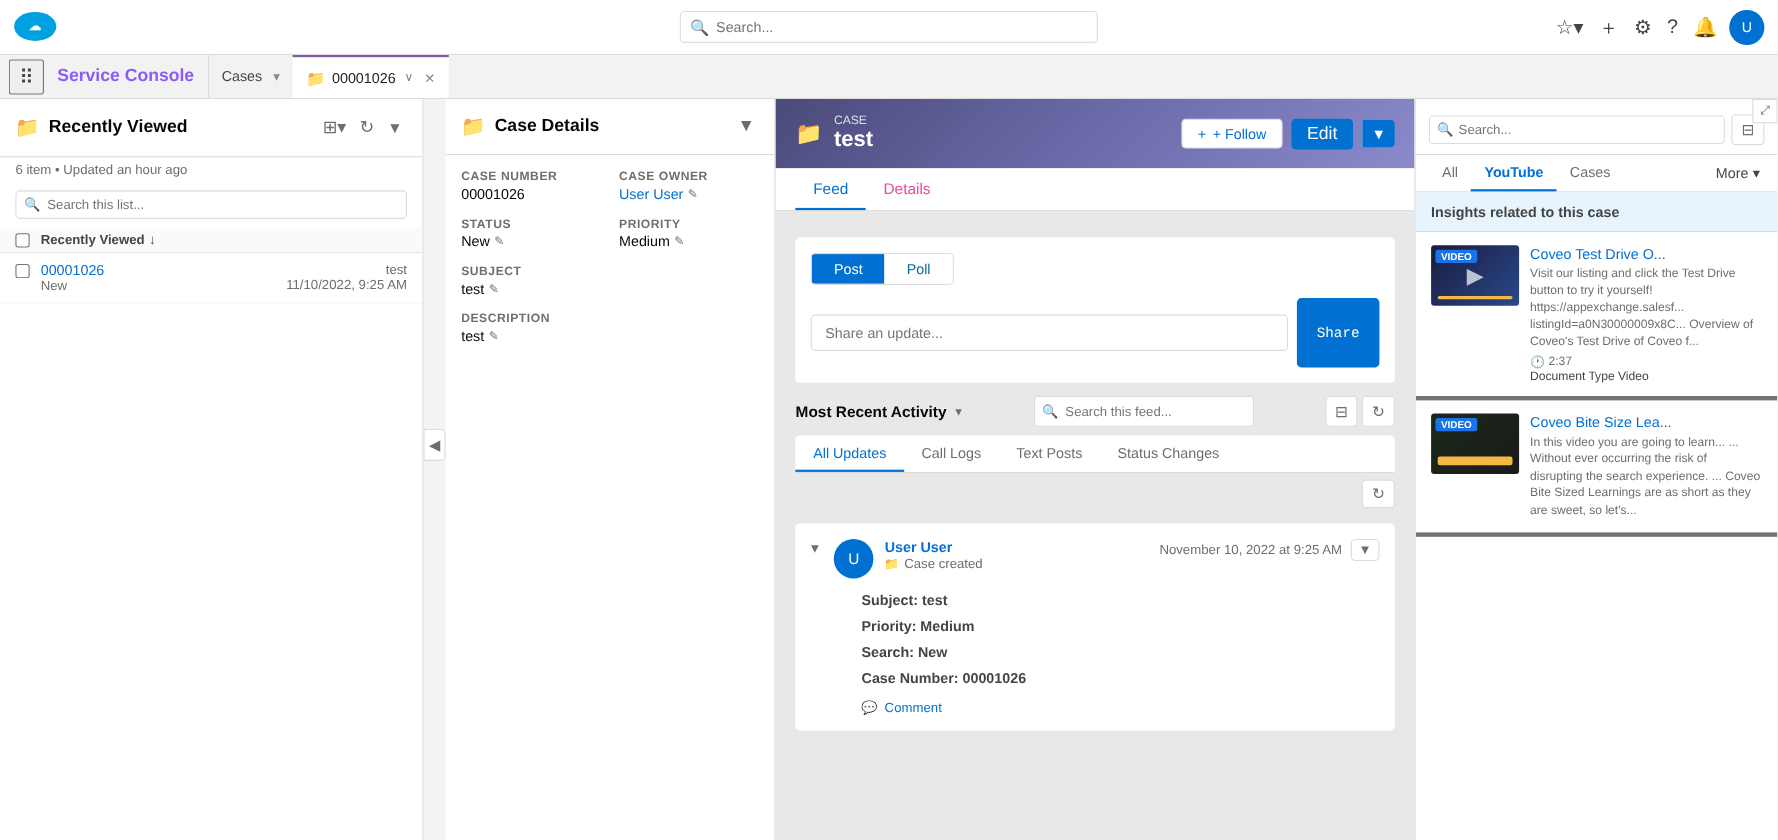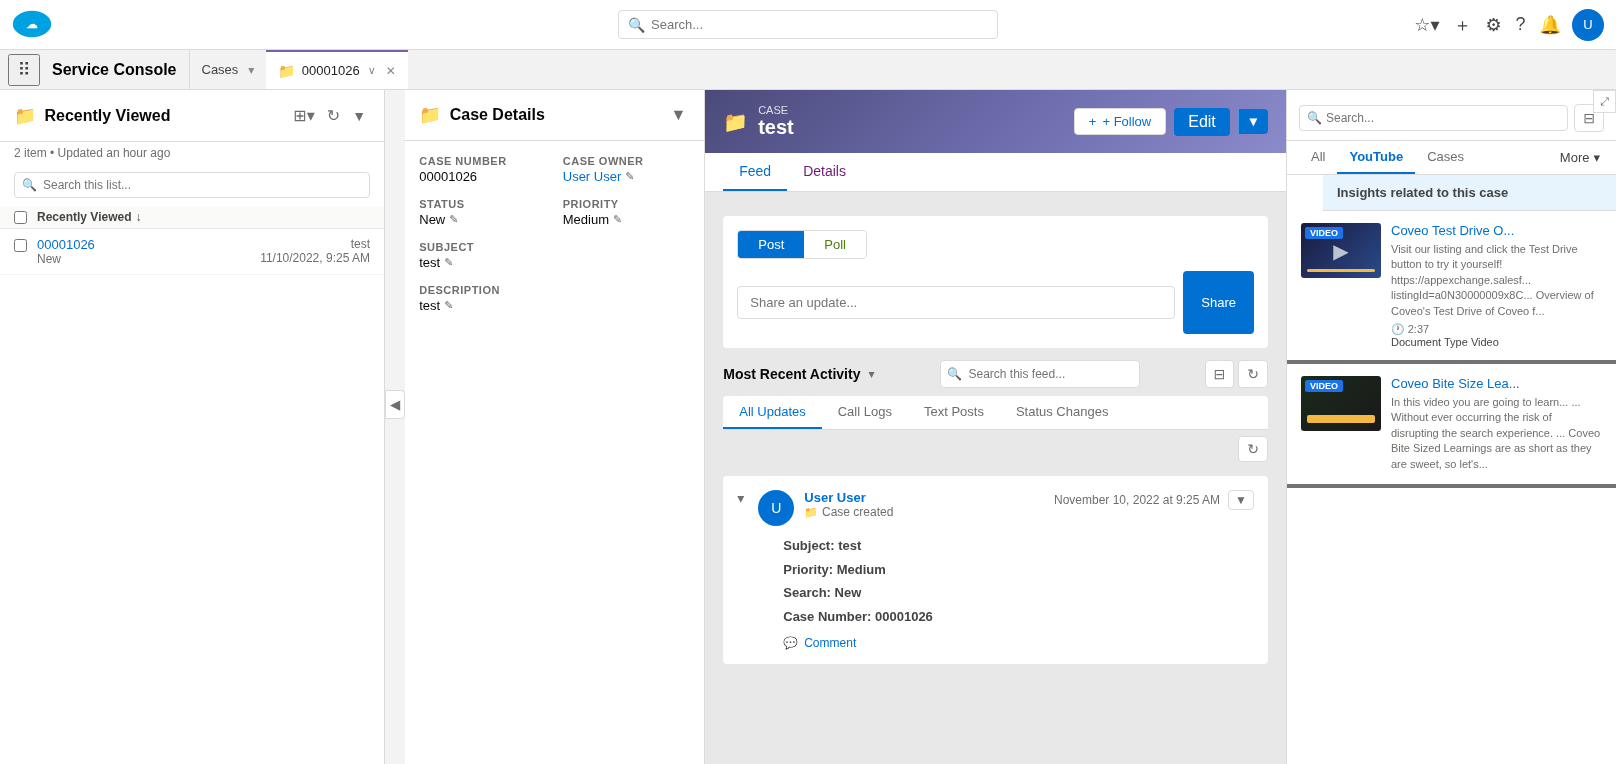--- a/index.html
+++ b/index.html
@@ -42,21 +42,21 @@
     
     .tab-bar {
       background: #f3f2f2;
       height: 40px;
       display: flex;
       align-items: center;
       border-bottom: 1px solid #dddbda;
       padding-left: 8px;
     }
     .tab-bar .app-launcher { width: 32px; height: 32px; display: flex; align-items: center; justify-content: center; cursor: pointer; color: #444; font-size: 18px; }
-    .tab-bar .app-name { font-size: 16px; font-weight: 700; color: #000000; padding: 0 12px; border-right: 1px solid #dddbda; display: flex; align-items: center; height: 100%; }
+    .tab-bar .app-name { font-size: 16px; font-weight: 700; color: #8b5cf6; padding: 0 12px; border-right: 1px solid #dddbda; display: flex; align-items: center; height: 100%; }
     .tab-bar .tab-item {
       display: flex; align-items: center; padding: 0 12px; height: 100%; cursor: pointer; font-size: 13px; color: #444; background: transparent; border: none; gap: 6px;
     }
     .tab-item.active {
       background: #fff;
       border-top: 2px solid #7b5ea7;
       color: #222;
       font-weight: 500;
     }
     .tab-item .tab-close { color: #888; font-size: 12px; margin-left: 4px; }
@@ -161,32 +161,32 @@
       background: #0070d2;
       border: none;
       border-radius: 0 4px 4px 0;
       padding: 5px 8px;
       cursor: pointer;
       color: #fff;
       border-left: 1px solid rgba(255,255,255,0.3);
     }
 
     .feed-tabs { background: #fff; border-bottom: 1px solid #dddbda; display: flex; padding: 0 18px; }
-    .feed-tab { padding: 10px 16px; font-size: 14px; color: #701a75; cursor: pointer; border-bottom: 2px solid transparent; }
+    .feed-tab { padding: 10px 16px; font-size: 14px; color: #ec4899; cursor: pointer; border-bottom: 2px solid transparent; }
     .feed-tab.active { color: #0070d2; border-bottom: 2px solid #0070d2; font-weight: 500; }
 
     .feed-content { flex: 1; overflow-y: auto; padding: 14px 18px; background: #e8e8e8; margin-top: 10px; }
 
     .post-area { background: #fff; border-radius: 4px; padding: 14px; margin-bottom: 12px; }
     .post-tabs { display: flex; gap: 0; margin-bottom: 12px; border: 1px solid #dddbda; border-radius: 4px; overflow: hidden; width: fit-content; }
-    .post-tab { padding: 6px 20px; font-size: 13px; cursor: pointer; background: #fff; border: none; color: #4d7c0f; }
+    .post-tab { padding: 6px 20px; font-size: 13px; cursor: pointer; background: #fff; border: none; color: #0369a1; }
     .post-tab.active { background: #0070d2; color: #fff; }
     .post-input-row { display: flex; gap: 8px; align-items: center; border-radius: 15px; }
     .post-input { flex: 1; padding: 8px 12px; border: 1px solid #dddbda; border-radius: 4px; font-size: 13px; color: #706e6b; }
-    .share-btn { background: #0070d2; color: #fff; border: none; border-radius: 4px; padding: 24px 18px; font-size: 13px; cursor: pointer; font-weight: 500; }
+    .share-btn { background: #0070d2; color: #fff; border: none; border-radius: 4px; padding: 24px 18px; font-size: 13px; cursor: pointer; font-weight: 500; font-family: Liberation Mono, monospace; }
 
     .activity-bar { display: flex; align-items: center; justify-content: space-between; margin: 12px 0 8px; }
     .activity-left { display: flex; align-items: center; gap: 8px; }
     .activity-title { font-size: 14px; font-weight: 600; color: #080707; }
     .activity-chevron { color: #706e6b; font-size: 12px; }
     .activity-search { position: relative; }
     .activity-search input { padding: 6px 10px 6px 28px; border: 1px solid #dddbda; border-radius: 4px; font-size: 12px; width: 200px; }
     .activity-search .s-icon { position: absolute; left: 8px; top: 50%; transform: translateY(-50%); color: #706e6b; font-size: 12px; }
     .activity-actions { display: flex; gap: 4px; }
     .act-btn { background: #fff; border: 1px solid #dddbda; border-radius: 4px; padding: 5px 8px; cursor: pointer; font-size: 14px; color: #706e6b; }
@@ -226,21 +226,21 @@
     .right-search { flex: 1; position: relative; }
     .right-search input { width: 100%; padding: 5px 10px 5px 26px; border: 1px solid #dddbda; border-radius: 4px; font-size: 12px; }
     .right-search .s-icon { position: absolute; left: 8px; top: 50%; transform: translateY(-50%); color: #706e6b; font-size: 12px; }
     .filter-btn { background: none; border: 1px solid #dddbda; border-radius: 4px; padding: 5px 8px; cursor: pointer; color: #706e6b; font-size: 14px; }
 
     .right-tabs { display: flex; align-items: center; padding: 0 12px; border-bottom: 1px solid #dddbda; gap: 0; }
     .right-tab { padding: 8px 12px; font-size: 13px; color: #706e6b; cursor: pointer; border-bottom: 2px solid transparent; }
     .right-tab.brand { color: #0070d2; font-weight: 600; border-bottom: 2px solid #0070d2; }
     .more-btn { margin-left: auto; display: flex; align-items: center; gap: 4px; font-size: 13px; color: #444; cursor: pointer; padding: 8px 4px; }
 
-    .insights-header { padding: 10px 14px; font-size: 13px; font-weight: 600; color: #444; background: #e8f4fd; border-bottom: 1px solid #dddbda; margin-left: 36px; }
+    .insights-header { padding: 10px 14px; font-size: 13px; font-weight: 600; color: #444; background: #e8f4fd; border-bottom: 1px solid #dddbda; }
 
     .video-card { display: flex; gap: 10px; padding: 12px 14px; border-bottom: 4px solid #737373; }
     .video-thumb { width: 80px; min-width: 80px; height: 55px; background: #1a1a2e; border-radius: 3px; overflow: hidden; position: relative; display: flex; align-items: center; justify-content: center; }
     .video-badge { position: absolute; top: 4px; left: 4px; background: #1a73e8; color: #fff; font-size: 9px; font-weight: 700; padding: 1px 5px; border-radius: 2px; }
     .video-content { flex: 1; }
     .video-title { font-size: 13px; color: #0070d2; font-weight: 500; cursor: pointer; margin-bottom: 4px; }
     .video-desc { font-size: 11px; color: #706e6b; line-height: 1.4; }
     .video-meta { font-size: 11px; color: #706e6b; margin-top: 4px; display: flex; gap: 6px; }
     .video-meta-item { display: flex; align-items: center; gap: 3px; }
     .doc-type { font-size: 11px; color: #444; }
@@ -306,21 +306,21 @@
     <div class="left-panel-header">
       <span class="panel-icon">📁</span>
       <span class="panel-title">Recently Viewed</span>
       <div class="panel-header-actions">
         <button class="icon-btn">⊞▾</button>
         <button class="icon-btn">↻</button>
         <button class="icon-btn" style="font-size:14px;">▼</button>
       </div>
     </div>
     <div class="panel-meta">
-      <span>2 item • Updated an hour ago</span>
+      <span>6 item • Updated an hour ago</span>
     </div>
     <div class="panel-search">
       <div class="panel-search-wrap">
         <span class="s-icon">🔍</span>
         <input type="text" placeholder="Search this list..." style="">
       </div>
     </div>
     <div class="list-header">
       <input type="checkbox" class="checkbox" style="">
       <span class="list-header-label">

